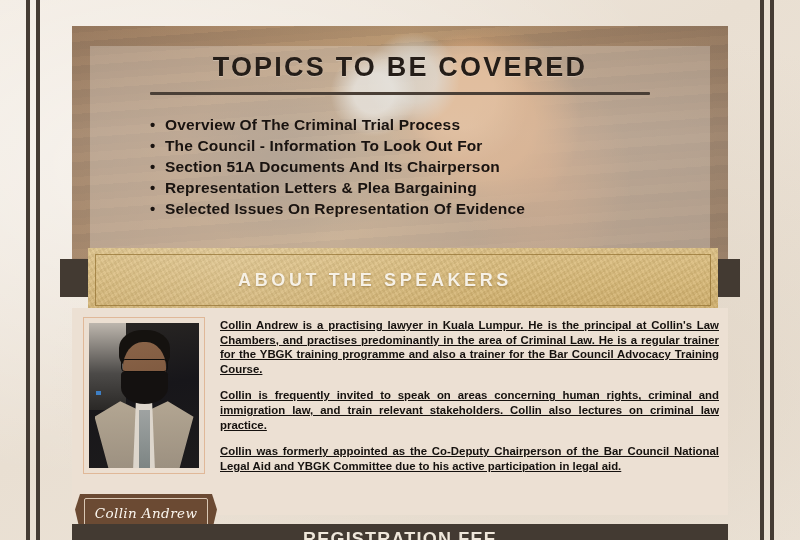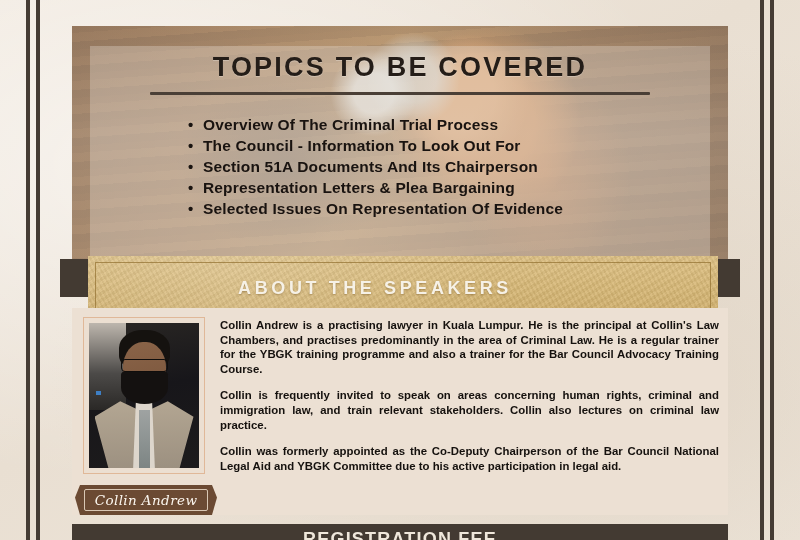--- a/index.html
+++ b/index.html
@@ -58,21 +58,21 @@
   .hero-title{
     font-size:27px; font-weight:700; letter-spacing:2.2px;
     color:#241d18; text-transform:uppercase;
     text-shadow:0 1px 0 rgba(255,255,255,.25);
   }
   .title-rule{
     width:500px; height:3px; margin:9px auto 0;
     background:#4a3f36; border-radius:1px;
   }
 
-  .topic-list{ list-style:none; margin:19px 0 0 0; text-align:left; padding-left:116px; }
+  .topic-list{ list-style:none; margin:19px 0 0 0; text-align:left; padding-left:78px; }
   .topic-list li{
     font-size:15.5px; font-weight:700; color:#191310;
     line-height:21px; letter-spacing:.15px; white-space:nowrap;
   }
   .topic-list li::before{
     content:"\2022"; display:inline-block; width:15px;
     font-size:15px; color:#191310;
   }
 
   
@@ -81,21 +81,21 @@
   .tail.left{ left:60px; width:46px; }
   .tail.right{ right:60px; width:76px; }
   .ribbon{
     position:absolute; left:88px; top:0; width:630px; height:64px;
     background:
       radial-gradient(circle at 22% 30%, rgba(255,255,255,.14), rgba(0,0,0,0) 55%),
       repeating-linear-gradient(62deg, rgba(255,255,255,.05) 0 2px, rgba(0,0,0,.035) 2px 4px),
       repeating-linear-gradient(-31deg, rgba(255,255,255,.045) 0 3px, rgba(0,0,0,.03) 3px 6px),
       linear-gradient(180deg,#ddc084 0%,#d7b877 48%,#cfae6b 100%);
     clip-path:polygon(0 0, 100% 0, 100% 100%, 100% 100%, 88.5% 50%, 100% 0, 100% 100%, 0 100%);
-    display:flex; align-items:center; justify-content:center;margin-top:8px;
+    display:flex; align-items:center; justify-content:center;
   }
   .ribbon-edge{
     position:absolute; left:7px; top:6px; right:7px; bottom:6px;
     border:1.6px solid rgba(150,116,52,.75);
     pointer-events:none;
   }
   .ribbon-title{
     position:relative; font-size:18px; font-weight:700; letter-spacing:3.6px;
     color:#f6f1e6; text-transform:uppercase; margin-right:56px;
     text-shadow:0 1px 2px rgba(110,80,30,.45);
@@ -128,40 +128,40 @@
     background:#141110; border-radius:12% 12% 52% 52%; }
   .p-suit{ position:absolute; left:5%; top:51%; width:90%; height:49%;
     background:linear-gradient(178deg,#b5a894 0%,#9c9080 100%);
     clip-path:polygon(14% 100%, 0 28%, 26% 6%, 50% 22%, 74% 6%, 100% 28%, 86% 100%); }
   .p-shirt{ position:absolute; left:37%; top:52%; width:26%; height:48%;
     background:#ddd6cc; clip-path:polygon(22% 0, 78% 0, 88% 100%, 12% 100%); }
   .p-tie{ position:absolute; left:45%; top:60%; width:10%; height:40%;
     background:linear-gradient(180deg,#9fa3a2,#7d8584); }
 
   .plaque{
-    position:relative; margin-top:11px; width:142px; height:30px; left:-8px;
+    position:relative; margin-top:20px; width:142px; height:37px; left:-8px;
     background:#6b4a33;
     clip-path:polygon(0 42%, 5px 0, 137px 0, 142px 42%, 137px 100%, 5px 100%);
     display:flex; align-items:center; justify-content:center;
   }
   .plaque-inner{
     position:absolute; left:9px; top:4px; right:9px; bottom:4px;
     border:1.2px solid #d9c7b4; border-radius:2px;
   }
   .plaque-name{
     position:relative; font-family:"DejaVu Serif", serif;
     font-style:italic; font-size:13.5px; color:#fbf6ef; letter-spacing:.4px;
   }
 
   .bio{
     position:absolute; left:148px; top:10px; right:9px;
     font-size:11.4px; line-height:14.6px; font-weight:700;
     color:#15110e; text-align:justify;
   }
-  .bio p{ margin-bottom:12px; }
+  .bio p{ margin-bottom:12px;text-decoration:underline; }
   .bio p:last-child{ margin-bottom:16px; }
 
   
   .reg-bar{
     position:absolute; left:72px; top:524px; width:656px; height:40px;
     background:#433a32; text-align:center;
   }
   .reg-title{
     display:block; padding-top:5px;
     font-size:18px; font-weight:700; letter-spacing:1.2px; color:#efe7db;

